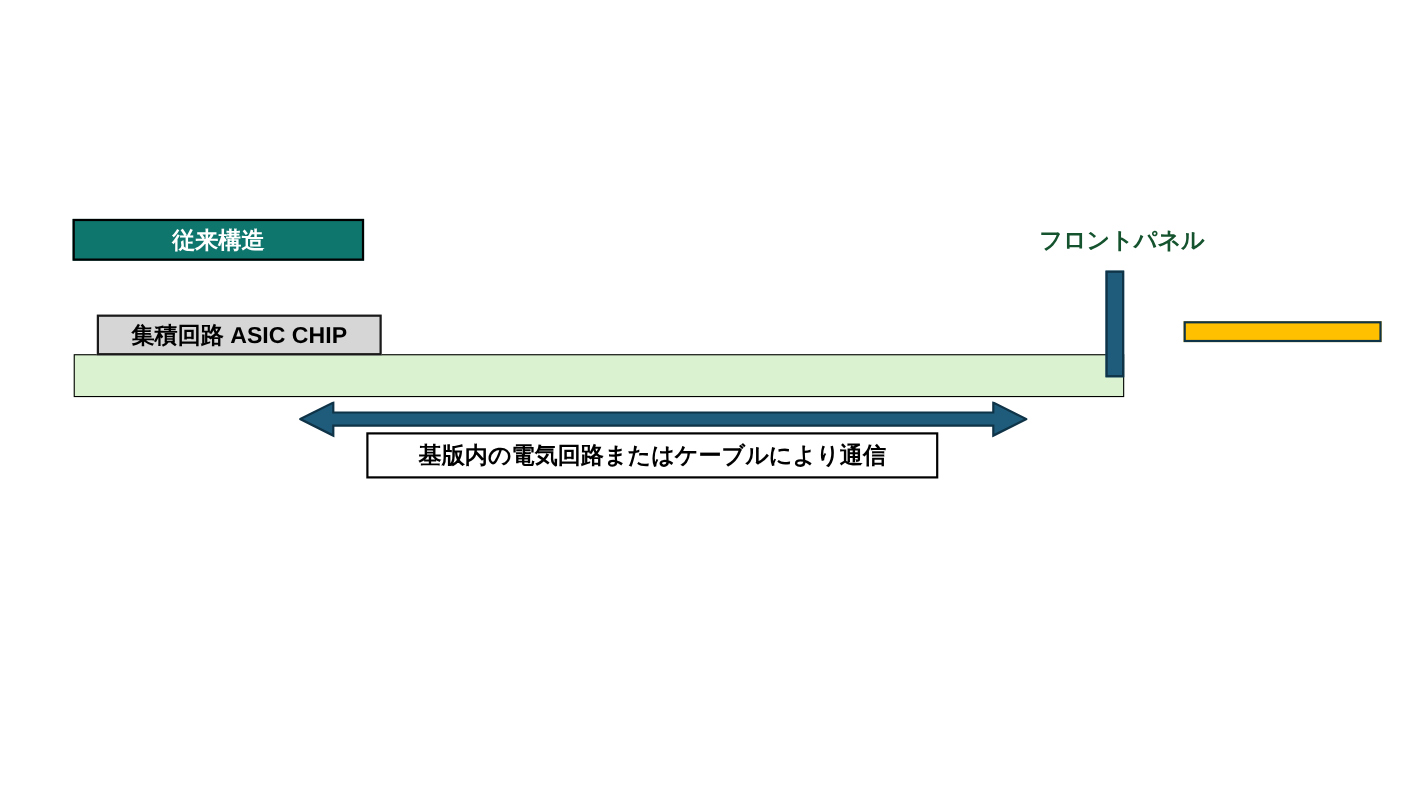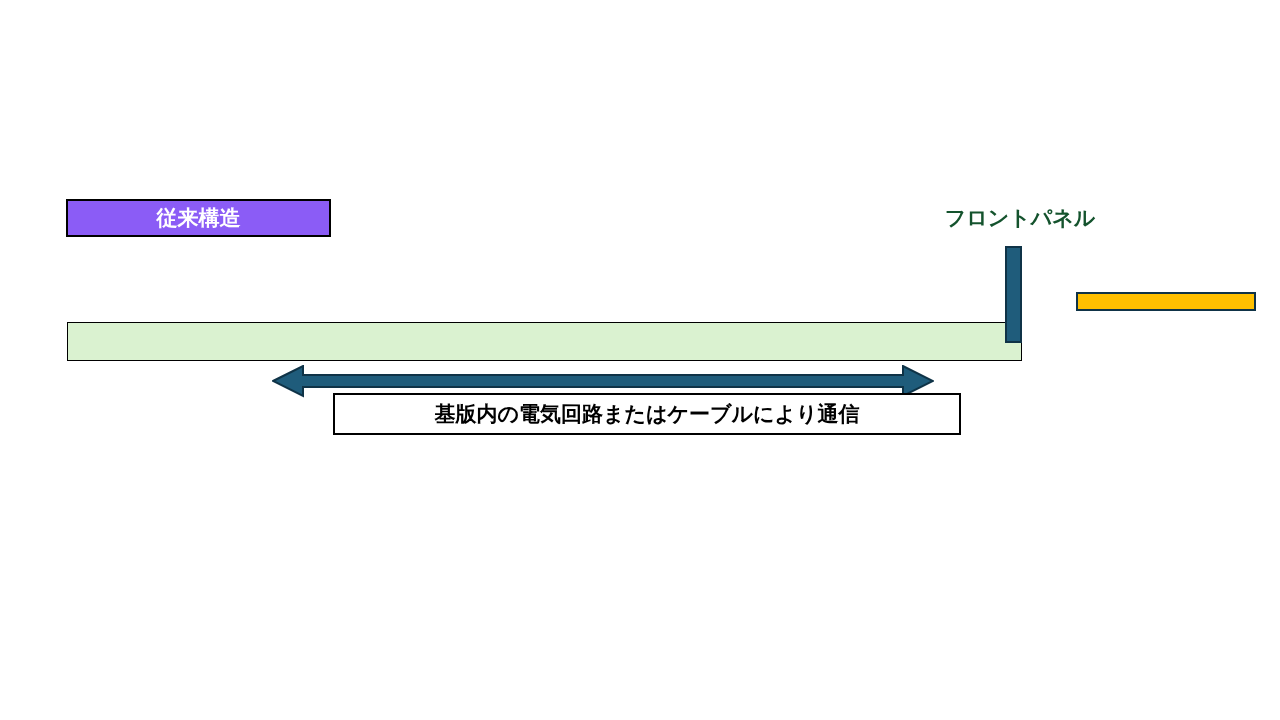--- a/index.html
+++ b/index.html
@@ -32,37 +32,40 @@
     border:2px solid #0F3347;z-index:2;
   }
   .float-label{
     color:#14532d;font-size:21px;font-weight:bold;text-align:center;white-space:nowrap;z-index:6;
   }
   .front-panel-label{left:930px;top:204px;width:180px;}
   .fiber-label{left:1078px;top:257px;width:180px;}
   .double-arrow{left:272px;top:365px;z-index:2;}
   .double-arrow polygon{stroke:#0F3347;stroke-width:2;}
   .caption-box{
-    left:333px;top:393px;width:628px;height:42px;
+    left:333px;top:393px;width:520px;height:42px;
     background:#ffffff;border:2px solid #000;
     display:flex;align-items:center;justify-content:center;
     color:#000;font-size:21px;font-weight:bold;white-space:nowrap;z-index:6;
   }
 </style>
 </head>
 <body>
 
 <div class="canvas">
 
-  <div class="abs title-box" style="background-color: #8b5cf6; color: rgb(255, 255, 255); align-items: center;">
+  <div class="abs title-box" style="background-color: #0f766e; color: rgb(255, 255, 255); align-items: center;">
     <span>従来構造</span>
   </div>
 
   <div class="abs board" style="background-color: rgb(218, 242, 208);"></div>
 
+  <div class="abs chip-box asic-box" style="background-color: rgb(214, 214, 214);">
+    <span>集積回路 ASIC CHIP</span>
+  </div>
 
   <div class="abs panel-bar" style="background-color: rgb(31, 92, 123);"></div>
 
 
   <div class="abs fiber-bar" style="background-color: rgb(255, 192, 0);"></div>
 
   <div class="abs float-label front-panel-label">フロントパネル</div>
 
 
   <svg class="abs double-arrow" width="662" height="33" viewBox="0 0 662 33">

